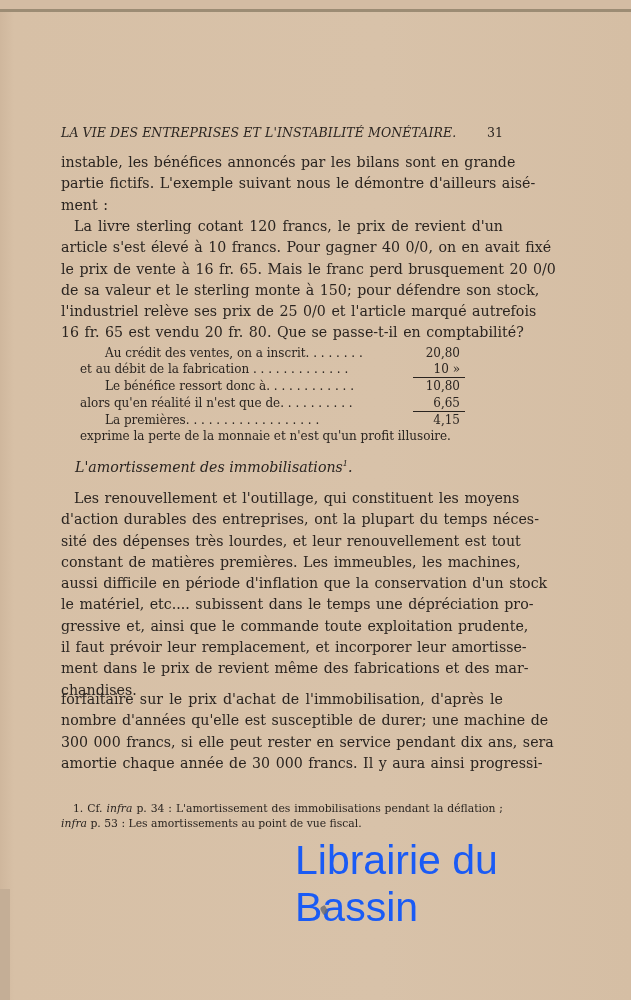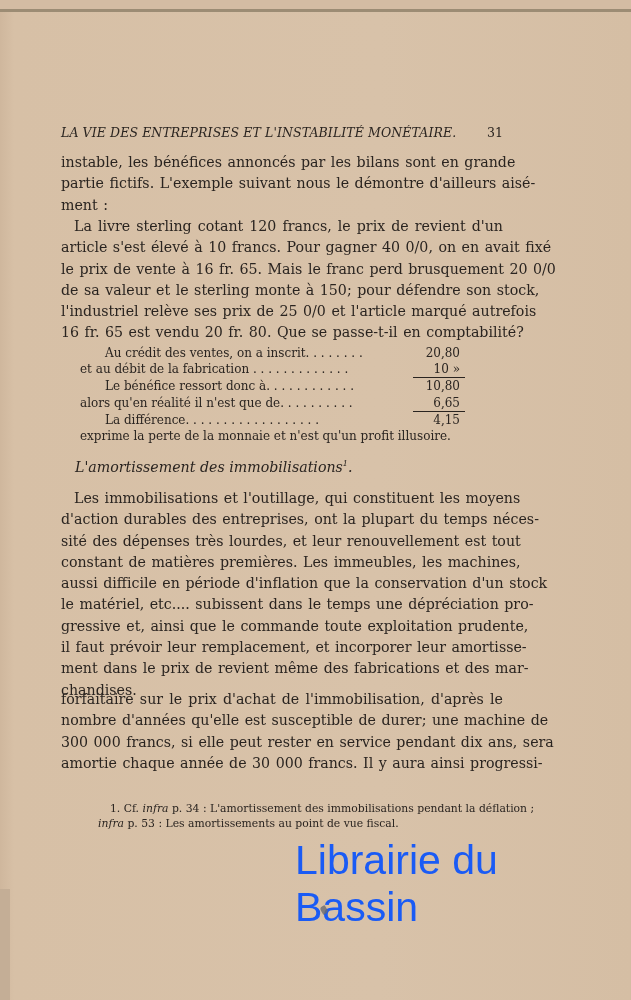--- a/index.html
+++ b/index.html
@@ -40,21 +40,21 @@
   .ledger .val { width: 52px; text-align: right; }
   .ledger .rule { margin-left: 333px; width: 52px; border-top: 1px solid #2a2420; height: 0; }
   .ledger .note { white-space: nowrap; }
   .section-title {
     position: absolute; left: 75px; top: 450px; font-style: italic; font-size: 14.2px;
   }
   .section-title sup { font-size: 8px; }
   .footnote {
     position: absolute; left: 61px; top: 792px; width: 442px; font-size: 10.8px;
   }
-  .footnote .fl { height: 15px; line-height: 15px; white-space: nowrap; text-align: justify; text-align-last: justify; margin-left: 37px; }
+  .footnote .fl { height: 15px; line-height: 15px; white-space: nowrap; text-align: justify; text-align-last: justify; }
   .footnote .fl.last { text-align-last: left; }
   .footnote i { font-style: italic; }
   .watermark {
     position: absolute; left: 295px; top: 828px;
     font-family: "Liberation Sans", sans-serif; font-size: 41px; color: #1a5bf5;
   }
   .speck { position:absolute; left:321px; top:897px; width:6px; height:8px; background:#6a6a70; border-radius:3px 1px 3px 1px; transform: rotate(-30deg); opacity:.8; }
 </style>
 </head>
 <body>
@@ -96,34 +96,34 @@
     <div class="row">
       <span class="lbl ind">Le bénéfice ressort donc à. . . . . . . . . . . .</span>
       <span class="val">10,80</span>
     </div>
     <div class="row">
       <span class="lbl">alors qu'en réalité il n'est que de. . . . . . . . . .</span>
       <span class="val">6,65</span>
     </div>
     <div class="rule"></div>
     <div class="row">
-      <span class="lbl ind">La différence. . . . . . . . . . . . . . . . . .</span>
+      <span class="lbl ind">La premières. . . . . . . . . . . . . . . . . .</span>
       <span class="val">4,15</span>
     </div>
     <div class="row">
       <span class="note">exprime la perte de la monnaie et n'est qu'un profit illusoire.</span>
     </div>
   </div>
 
   <div class="section-title">
     <span>L'amortissement des immobilisations</span><sup>1</sup><span>.</span>
   </div>
 
   <div class="block" style="top:479px;">
-    <div class="line indent">Les immobilisations et l'outillage, qui constituent les moyens</div>
+    <div class="line indent">Les renouvellement et l'outillage, qui constituent les moyens</div>
     <div class="line">d'action durables des entreprises, ont la plupart du temps néces-</div>
     <div class="line">sité des dépenses très lourdes, et leur renouvellement est tout</div>
     <div class="line">constant de matières premières. Les immeubles, les machines,</div>
     <div class="line">aussi difficile en période d'inflation que la conservation d'un stock</div>
     <div class="line">le matériel, etc.... subissent dans le temps une dépréciation pro-</div>
     <div class="line">gressive et, ainsi que le commande toute exploitation prudente,</div>
     <div class="line">il faut prévoir leur remplacement, et incorporer leur amortisse-</div>
     <div class="line">ment dans le prix de revient même des fabrications et des mar-</div>
     <div class="line last">chandises.</div>
   </div>

